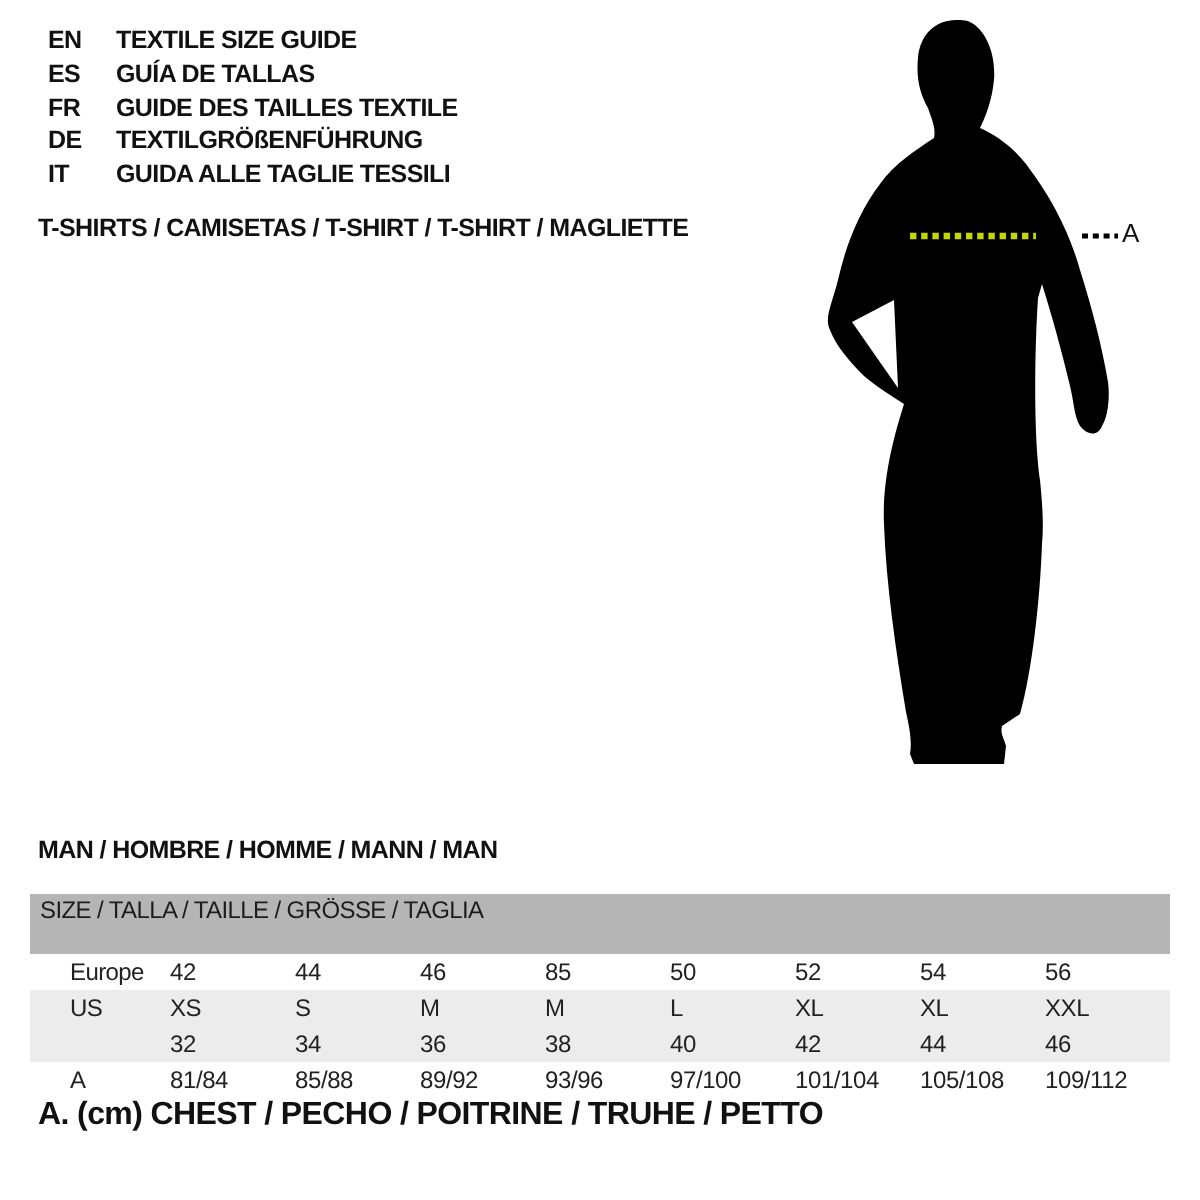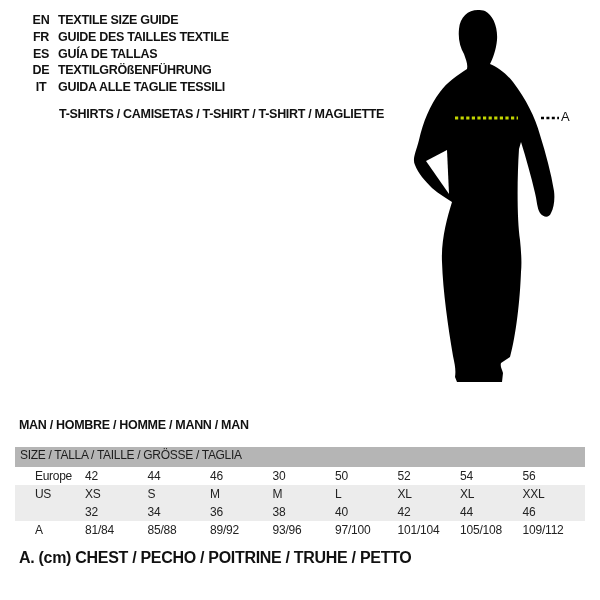--- a/index.html
+++ b/index.html
@@ -4,59 +4,59 @@
 <style>
   html,body{margin:0;padding:0;background:#ffffff;}
   .stage{
     position:relative;width:600px;height:600px;background:#ffffff;
     font-family:"Liberation Sans", sans-serif;color:#111;overflow:hidden;
     letter-spacing:-0.3px;
   }
   
   .lang-list{position:absolute;left:24px;top:12px;}
   .lang-row{display:flex;line-height:16.8px;font-size:12.5px;font-weight:700;}
-  .lang-code{width:34px;flex:0 0 34px;text-align:center;}
+  .lang-code{width:34px;flex:0 0 34px;}
   
-  .categories{position:absolute;left:19px;top:106px;font-size:12.5px;font-weight:700;line-height:17.5px;margin-left:40px;}
+  .categories{position:absolute;left:19px;top:106px;font-size:12.5px;font-weight:700;line-height:17.5px;}
   
   .figure{position:absolute;left:0;top:0;width:600px;height:400px;}
   .figure svg{position:absolute;left:0;top:0;}
   .measure-label{position:absolute;left:561px;top:109px;font-size:13px;font-weight:400;letter-spacing:0;}
   
   .section-title{position:absolute;left:19px;top:418px;font-size:12.5px;font-weight:700;}
   
   .size-table{position:absolute;left:15px;top:447px;width:570px;font-size:12px;color:#222;}
   .t-header{
-    height:20px;line-height:16px;background:var(--header-bg,#b5b5b5);
+    height:30px;line-height:16px;background:var(--header-bg,#b5b5b5);
     padding-left:5px;color:#1d1d1d;font-weight:400;
   }
   .t-row{display:grid;grid-template-columns:70px repeat(8,1fr);height:18px;align-items:center;}
   .t-row.alt{background:var(--alt-bg,#ececec);}
   .t-label{padding-left:5px;margin-left:15px;}
   .t-cell{text-align:left;letter-spacing:-0.2px;}
   
   .footnote{position:absolute;left:19px;top:549px;font-size:16px;font-weight:700;}
 </style>
 </head>
 <body>
 
 <div class="stage">
 
   <div class="lang-list">
     <div class="lang-row">
       <span class="lang-code">EN</span>
       <span class="lang-label">TEXTILE SIZE GUIDE</span>
     </div>
     <div class="lang-row">
+      <span class="lang-code">ES</span>
+      <span class="lang-label">GUÍA DE TALLAS</span>
+    </div>
+    <div class="lang-row">
       <span class="lang-code">FR</span>
       <span class="lang-label">GUIDE DES TAILLES TEXTILE</span>
-    </div>
-    <div class="lang-row">
-      <span class="lang-code">ES</span>
-      <span class="lang-label">GUÍA DE TALLAS</span>
     </div>
     <div class="lang-row">
       <span class="lang-code">DE</span>
       <span class="lang-label">TEXTILGRÖßENFÜHRUNG</span>
     </div>
     <div class="lang-row">
       <span class="lang-code">IT</span>
       <span class="lang-label">GUIDA ALLE TAGLIE TESSILI</span>
     </div>
   </div>
@@ -110,21 +110,21 @@
   <div class="section-title">MAN / HOMBRE / HOMME / MANN / MAN</div>
 
   <div class="size-table">
     <div class="t-header">SIZE / TALLA / TAILLE / GRÖSSE / TAGLIA</div>
 
     <div class="t-row">
       <span class="t-label">Europe</span>
       <span class="t-cell">42</span>
       <span class="t-cell">44</span>
       <span class="t-cell">46</span>
-      <span class="t-cell">30</span>
+      <span class="t-cell">85</span>
       <span class="t-cell">50</span>
       <span class="t-cell">52</span>
       <span class="t-cell">54</span>
       <span class="t-cell">56</span>
     </div>
 
     <div class="t-row alt">
       <span class="t-label">US</span>
       <span class="t-cell">XS</span>
       <span class="t-cell">S</span>

